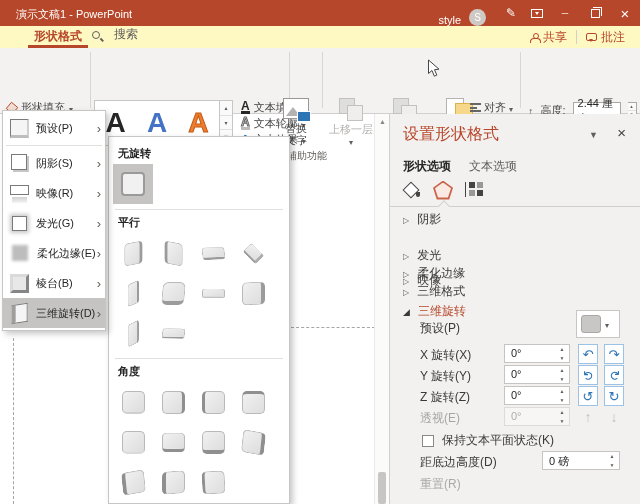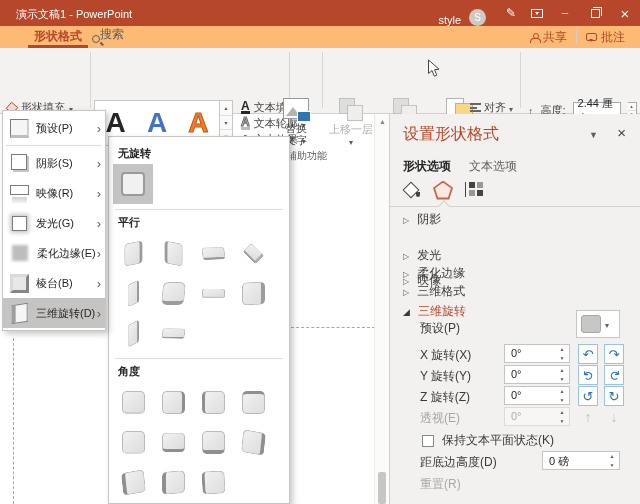--- a/index.html
+++ b/index.html
@@ -21,24 +21,24 @@
   .gl-pen::before{content:"✎";font-size:12px;}
   .ribopt{width:12px;height:9px;border:1px solid #fff;position:relative;}
   .ribopt::after{content:"";position:absolute;left:3px;top:2px;border:2px solid transparent;border-top:3px solid #fff;}
   .winbtn{width:30px;height:26px;display:flex;align-items:center;justify-content:center;color:#fff;font-size:12px;}
   .gl-min::before{content:"─";font-size:9px;}
   .restore{width:9px;height:9px;border:1px solid #fff;position:relative;background:#B7472A;}
   .restore::before{content:"";position:absolute;left:1px;top:-3px;width:8px;height:8px;border:1px solid #fff;border-bottom:none;border-left:none;}
   .gl-close::before{content:"×";font-size:15px;}
 
   
-  .tabrow{position:absolute;top:26px;left:0;right:0;height:22px;background:#fdba74;}
+  .tabrow{position:absolute;top:26px;left:0;right:0;height:22px;background:#fef9c3;}
   .tab-active{position:absolute;left:28px;top:0;height:22px;line-height:21px;padding:0 6px;
     color:#B7472A;font-weight:bold;font-size:12px;border-bottom:3px solid #B7472A;}
-  .searchbox{position:absolute;left:92px;top:0;display:flex;align-items:flex-end;color:#605e5c;font-size:12px;gap:0;}
+  .searchbox{position:absolute;left:92px;top:0;display:flex;align-items:center;color:#605e5c;font-size:12px;gap:14px;}
   .gl-search{width:8px;height:8px;border:1.5px solid #605e5c;border-radius:50%;position:relative;display:inline-block;}
   .gl-search::after{content:"";position:absolute;left:7px;top:7px;width:4px;height:1.5px;background:#605e5c;transform:rotate(45deg);}
   .tr-right{position:absolute;right:6px;top:0;height:22px;display:flex;align-items:center;color:#B7472A;font-size:12px;}
   .tr-btn{display:flex;align-items:center;gap:4px;padding:0 9px;height:22px;}
   .tr-sep{width:1px;height:14px;background:#d2d0ce;}
   .gl-person{width:9px;height:9px;position:relative;display:inline-block;}
   .gl-person::before{content:"";position:absolute;left:2.5px;top:0;width:4px;height:4px;border-radius:50%;border:1px solid #B7472A;}
   .gl-person::after{content:"";position:absolute;left:0;top:5px;width:9px;height:4px;border:1px solid #B7472A;border-bottom:none;border-radius:4px 4px 0 0;}
   .gl-bubble{width:11px;height:8px;border:1px solid #B7472A;border-radius:2px;position:relative;display:inline-block;}
   .gl-bubble::after{content:"";position:absolute;left:2px;bottom:-4px;border:2px solid transparent;border-top:3px solid #B7472A;}

